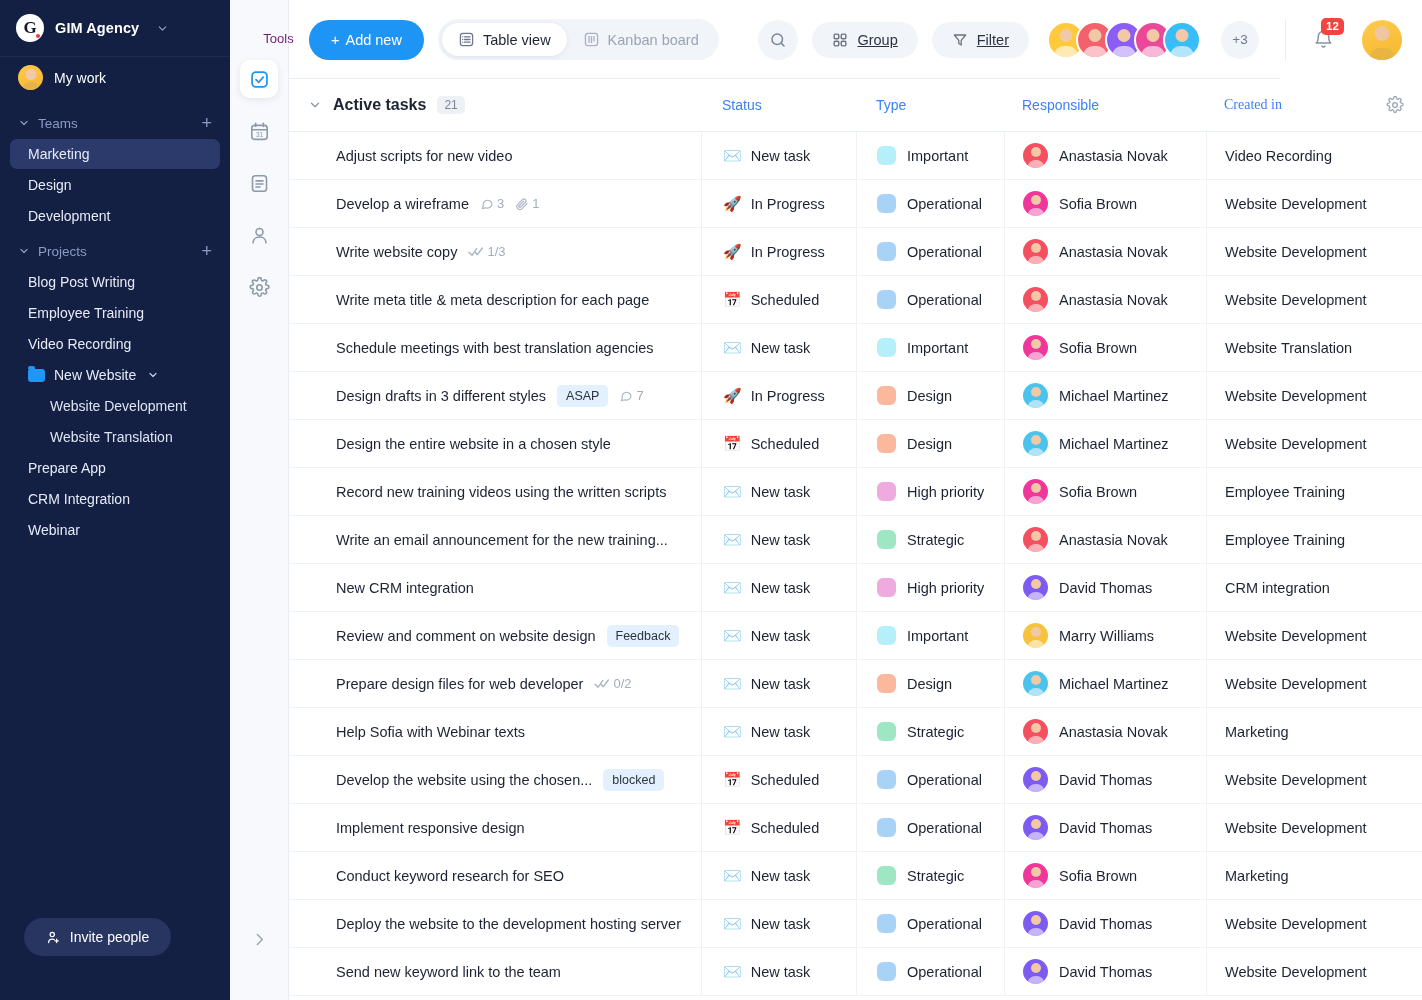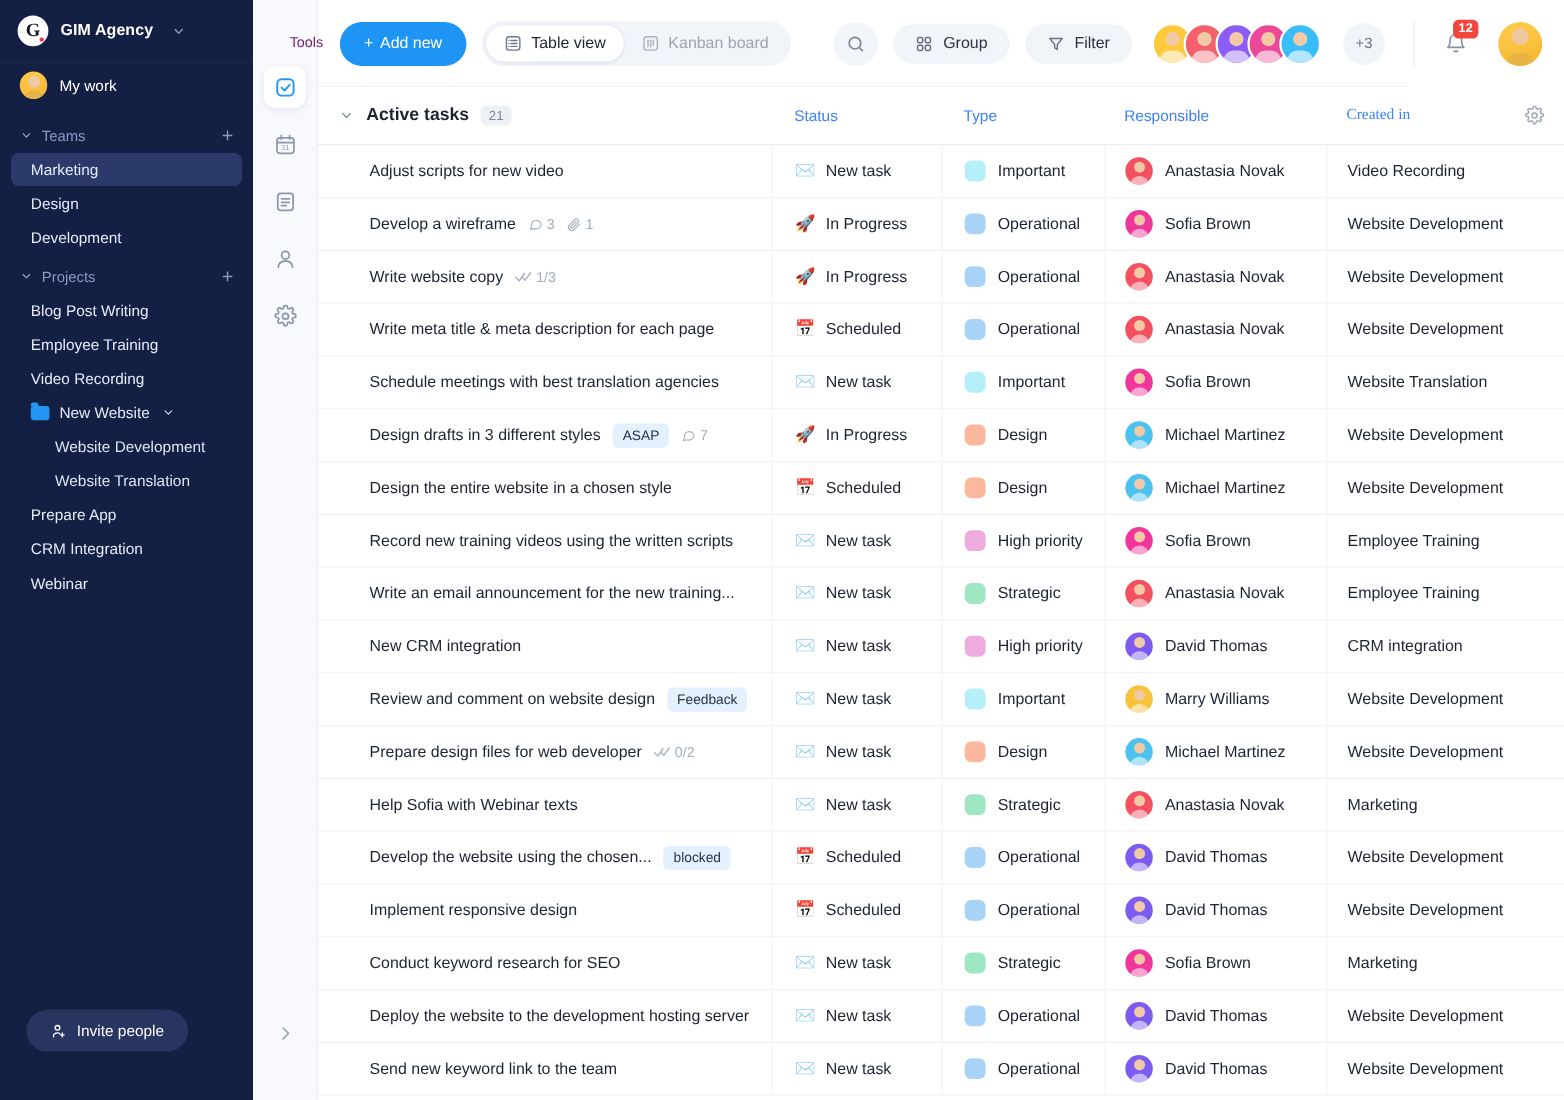--- a/index.html
+++ b/index.html
@@ -124,21 +124,21 @@
   }
   .viewseg .vs.active { background: #ffffff; color: #1c2333; box-shadow: 0 1px 4px rgba(40,60,110,.10); }
   .spacer { flex: 1; }
   .round-btn {
     width: 40px; height: 40px; border-radius: 50%; background: #f1f4f9;
     display: flex; align-items: center; justify-content: center; color: #7b8798; cursor: pointer;
   }
   .pill-btn {
     display: flex; gap: 9px;
     background: #f1f4f9; border-radius: 22px; padding: 10px 20px;
-    font-size: 14.5px; color: #2b3244; cursor: pointer;
+    font-size: 14.5px; color: #2b3244; cursor: pointer; text-decoration: underline;
   }
   .avstack { display: flex; align-items: center; margin-left: 4px; }
   .avstack .av { width: 38px; height: 38px; border-radius: 50%; margin-left: -9px; border: 2px solid #fff; position: relative; overflow:hidden;}
   .avstack .av:first-child { margin-left: 0; }
   .av-body::before{content:"";position:absolute;left:50%;top:6px;transform:translateX(-50%);width:13px;height:13px;border-radius:50%;background:#f2c9a6;}
   .av-body::after{content:"";position:absolute;left:50%;bottom:-4px;transform:translateX(-50%);width:24px;height:15px;border-radius:10px 10px 0 0;background:rgba(255,255,255,.62);}
   .av-more {
     width: 38px; height: 38px; border-radius: 50%; background: #f1f4f9;
     display: flex; align-items: center; justify-content: center;
     font-size: 13.5px; color: #6d788a; margin-left: 6px;

